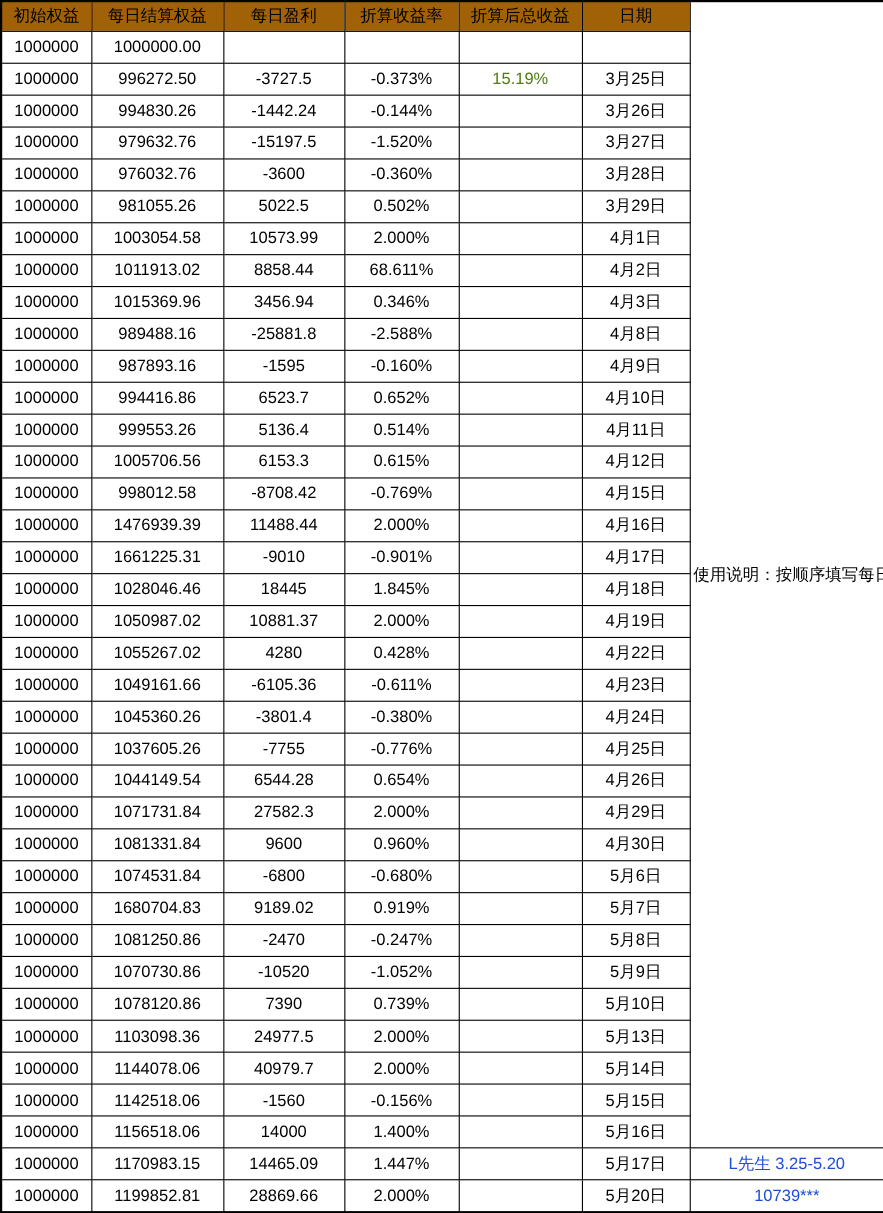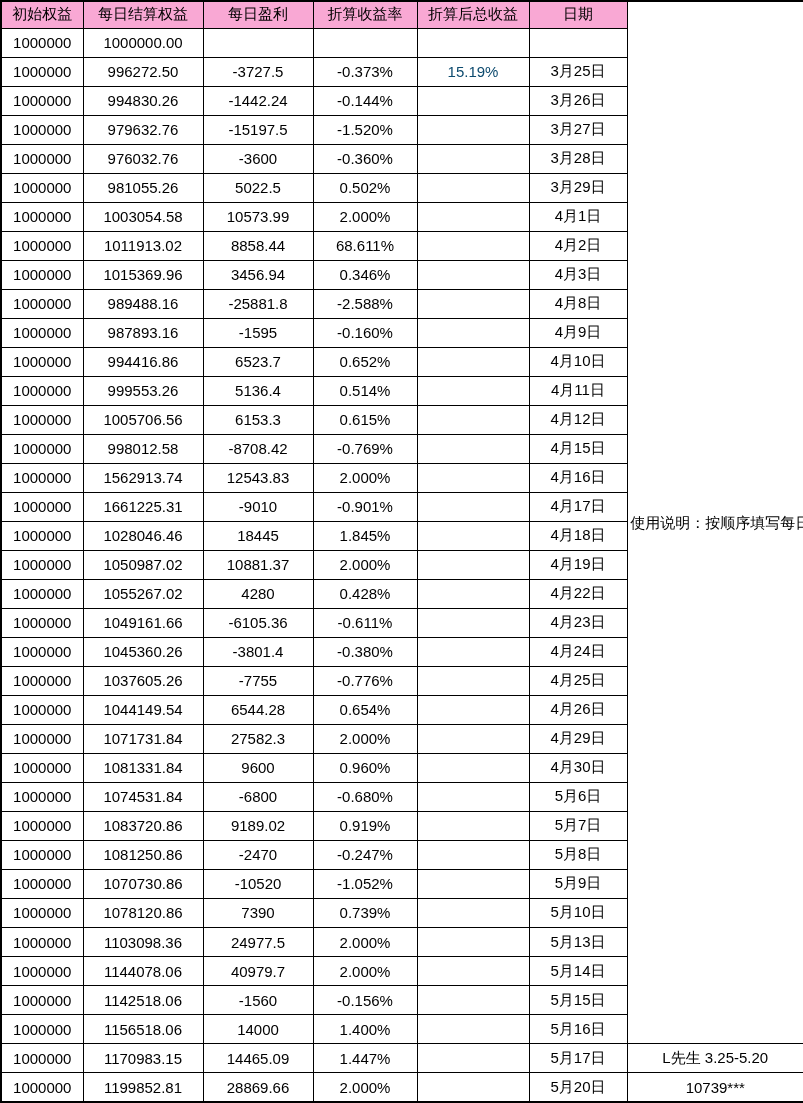--- a/index.html
+++ b/index.html
@@ -27,46 +27,46 @@
     vertical-align: middle;
     font-size: 15px;
     font-weight: 400;
     padding: 0;
     white-space: nowrap;
     overflow: hidden;
   }
   .sheet tr { height: 29px; }
   .sheet tr.header-row { height: 27px; }
   .sheet th {
-    background: #f9a8d4;
+    background: #a16207;
     font-weight: 400;
   }
   
   .note-cell, .red-cell {
     border-left: 2px solid #000;
   }
   .note-cell {
     vertical-align: middle;
     white-space: normal;
   }
   .note-text {
     width: 170px;
     margin: 0 auto;
     font-size: 15px;
     line-height: 30px;
     text-align: center;
     word-break: break-all;
   }
   .total-cell {
-    color: #0c4a6e;
+    color: #4d7c0f;
     font-weight: 700;
     font-size: 19px;
   }
   .red-cell {
-    color: #000000;
+    color: #1d4ed8;
     font-weight: 700;
     font-size: 16px;
   }
 </style>
 </head>
 <body>
 
 <table class="sheet">
   <colgroup>
     <col style="width:82px">
@@ -204,22 +204,22 @@
       <tr>
     <td>1000000</td>
     <td>998012.58</td>
     <td>-8708.42</td>
     <td>-0.769%</td>
     <td></td>
     <td>4月15日</td>
   </tr>
       <tr>
     <td>1000000</td>
-    <td>1562913.74</td>
-    <td>12543.83</td>
+    <td>1476939.39</td>
+    <td>11488.44</td>
     <td>2.000%</td>
     <td></td>
     <td>4月16日</td>
   </tr>
       <tr>
     <td>1000000</td>
     <td>1661225.31</td>
     <td>-9010</td>
     <td>-0.901%</td>
     <td></td>
@@ -300,21 +300,21 @@
       <tr>
     <td>1000000</td>
     <td>1074531.84</td>
     <td>-6800</td>
     <td>-0.680%</td>
     <td></td>
     <td>5月6日</td>
   </tr>
       <tr>
     <td>1000000</td>
-    <td>1083720.86</td>
+    <td>1680704.83</td>
     <td>9189.02</td>
     <td>0.919%</td>
     <td></td>
     <td>5月7日</td>
   </tr>
       <tr>
     <td>1000000</td>
     <td>1081250.86</td>
     <td>-2470</td>
     <td>-0.247%</td>

